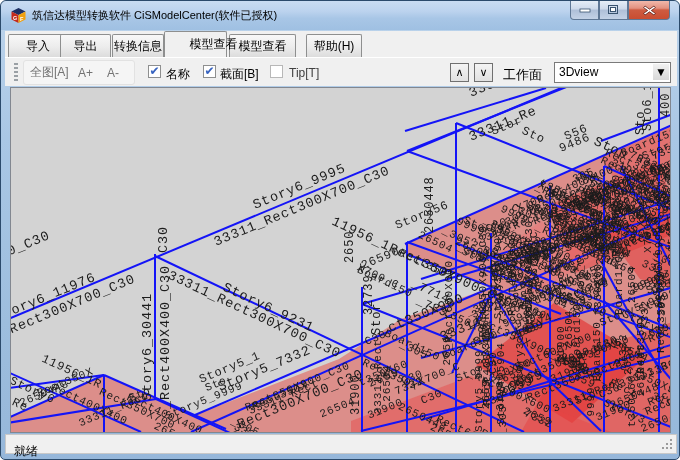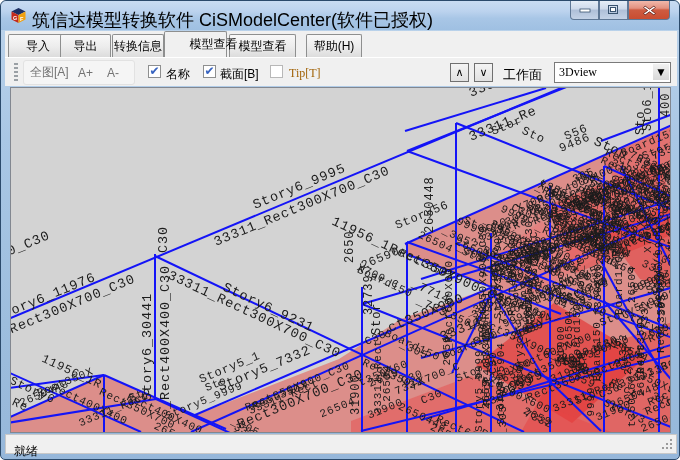--- a/index.html
+++ b/index.html
@@ -2,21 +2,21 @@
 <html><head><meta charset="utf-8"><style>
 *{margin:0;padding:0;box-sizing:border-box;}
 body{width:680px;height:460px;font-family:"Liberation Sans",sans-serif;overflow:hidden;}
 .win{position:absolute;left:0;top:0;width:680px;height:460px;
  background:linear-gradient(180deg,#bdd4ec 0%,#a9c7e5 30%,#9dbede 70%,#96b7da 100%);
  border:1px solid #2b4a6b;border-radius:6px 6px 5px 5px;}
 .titlebar{position:absolute;left:0;top:0;width:100%;height:29px;
  background:linear-gradient(180deg,#c9dcf2 0%,#bcd3ee 35%,#a8c6e6 60%,#9fc0e2 100%);
  border-radius:6px 6px 0 0;}
 .ticon{position:absolute;left:9px;top:6px;width:17px;height:17px;}
-.ttext{position:absolute;left:31px;top:7px;font-size:18px;color:#000;}
+.ttext{position:absolute;left:31px;top:7px;font-size:11px;color:#000;}
 .caption{position:absolute;top:0px;left:569px;height:19px;display:flex;}
 .cbtn{width:29px;height:19px;border:1px solid #5e7795;border-top:none;
  background:linear-gradient(180deg,#e5edf7 0%,#cdd9ea 45%,#aebfd8 50%,#c3d2e6 100%);
  display:flex;align-items:center;justify-content:center;}
 .cbtn.min{border-radius:0 0 0 4px;}
 .cbtn.cls{width:42px;border-radius:0 0 4px 0;
  background:linear-gradient(180deg,#f0b8ab 0%,#e39180 40%,#ce5b41 50%,#c94d31 100%);}
 .tabsrow{position:absolute;left:4px;top:30px;width:672px;height:26px;
  background:#f0f0f0;border-bottom:1px solid #f0f0f0;}
 .tab{position:absolute;top:33px;height:23px;font-size:12px;color:#000;white-space:nowrap;
@@ -30,21 +30,21 @@
  background:repeating-linear-gradient(180deg,#9aa0a5 0 2px,#f0f0f0 2px 4px);}
 .tbtn{position:absolute;top:3px;height:23px;font-size:12px;color:#737373;
  display:flex;align-items:center;justify-content:center;}
 .chk{position:absolute;top:7px;width:13px;height:13px;background:#fff;
  border:1px solid #8e8f8f;font-size:12px;line-height:11px;color:#3662bf;text-align:center;}
 .clab{position:absolute;top:8px;font-size:12px;color:#000;}
 .upbtn{position:absolute;top:5px;width:19px;height:19px;border:1px solid #707070;
  background:linear-gradient(180deg,#f4f4f4,#e1e1e1);font-size:11px;color:#000;
  display:flex;align-items:center;justify-content:center;}
 .combo{position:absolute;left:549px;top:4px;width:117px;height:21px;background:#fff;
- border:1px solid #7a7a7a;font-family:Liberation Serif, serif;font-size:12px;color:#000;
+ border:1px solid #7a7a7a;font-family:Liberation Sans, sans-serif;font-size:12px;color:#000;
  padding:2px 0 0 4px;}
 .combo .arr{position:absolute;right:1px;top:1px;width:16px;height:16px;
  background:linear-gradient(180deg,#f2f2f2,#d8d8d8);display:flex;align-items:center;
  justify-content:center;}
 .canvas{position:absolute;left:9px;top:86px;width:661px;height:346px;
  border:1px solid #828790;background:#d3d3d3;overflow:hidden;}
 .status{position:absolute;left:4px;top:433px;width:672px;height:20px;background:#f0f0f0;
  border:1px solid #c8c8c8;font-size:12px;color:#000;padding:8px 0 0 8px;}
 .gripsz{position:absolute;right:2px;bottom:2px;width:13px;height:13px;}
 </style></head><body>
@@ -87,21 +87,21 @@
    <div class="grip"></div>
    <div style="position:absolute;left:18px;top:2px;width:112px;height:25px;background:#f5f5f5;border:1px solid #e2e2e2;border-radius:3px;"></div>
    <div class="tbtn" style="left:25px;">全图[A]</div>
    <div class="tbtn" style="left:73px;">A+</div>
    <div class="tbtn" style="left:102px;">A-</div>
    <div class="chk" style="left:143px;">✔</div>
    <div class="clab" style="left:161px;">名称</div>
    <div class="chk" style="left:198px;">✔</div>
    <div class="clab" style="left:215px;">截面[B]</div>
    <div class="chk" style="left:265px;border-color:#b8b8b8;"></div>
-   <div class="clab" style="left:284px;color:#a16207;font-family:Liberation Serif, serif;">Tip[T]</div>
+   <div class="clab" style="left:284px;color:#404040;font-family:Liberation Sans, sans-serif;">Tip[T]</div>
    <div class="upbtn" style="left:445px;">∧</div>
    <div class="upbtn" style="left:469px;">∨</div>
    <div class="clab" style="left:498px;font-size:13px;">工作面</div>
    <div class="combo">3Dview<div class="arr">▼</div></div>
  </div>
  <div class="canvas"><svg width="659" height="344" viewBox="0 0 659 344" font-family="Liberation Mono, monospace" letter-spacing="0.9">
         <polygon points="-10.0,333.0 93.0,287.0 145.0,311.0 184.0,327.0 328.0,271.0 390.0,231.0 479.0,200.0 398.0,167.0 394.0,156.0 670.0,33.0 670.0,344.0 -10.0,344.0" fill="#dc8e8a"></polygon>
         <polygon points="535.0,118.0 648.0,73.0 670.0,143.0 565.0,185.0" fill="#e43535" fill-opacity="0.42"></polygon>
         <polygon points="465.0,277.0 543.0,215.0 634.0,270.0 561.0,335.0" fill="#e62222" fill-opacity="0.55"></polygon>
         <polygon points="593.0,142.0 670.0,113.0 670.0,203.0 629.0,191.0" fill="#e42a2a" fill-opacity="0.45"></polygon>

